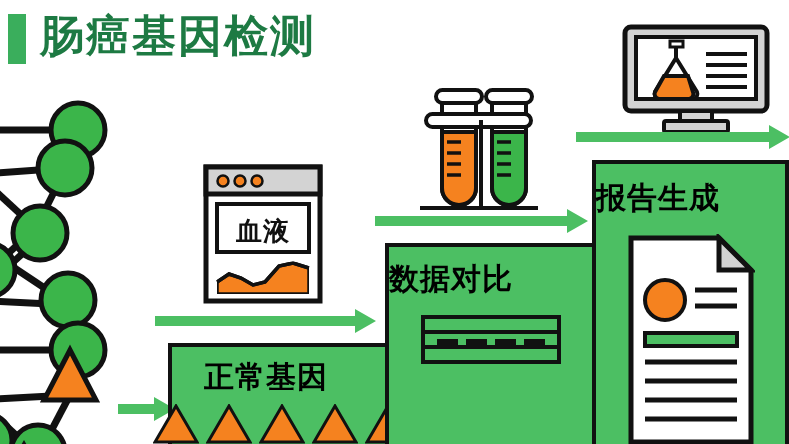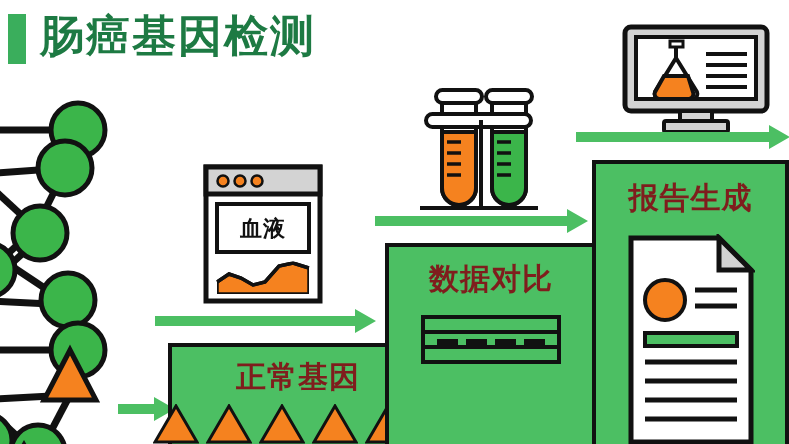--- a/index.html
+++ b/index.html
@@ -45,24 +45,24 @@
   .step-block {
     position: absolute;
     background: #4cbf63;
     border: 4px solid #111111;
     box-sizing: border-box;
   }
   .step-label {
     position: absolute;
     left: 0;
     right: 0;
-    text-align: center;
+    text-align: left;
     font-size: 30px;
     font-weight: bold;
-    color: #7f1d1d;
+    color: #000000;
     letter-spacing: 1px;
     white-space: nowrap;
   }
 
   
   #step1 { left: 168px; top: 343px; width: 228px; height: 105px; }
   #step1 .step-label { top: 10px; padding-left: 32px; }
   .tri-row {
     position: absolute;
     left: 0; right: 0;
@@ -148,21 +148,21 @@
     top: 164px;
     width: 120px;
     height: 140px;
   }
   #blood-window svg { display: block; }
   .bw-label {
     position: absolute;
     left: 0; right: 0;
     top: 50px;
     text-align: center;
-    font-size: 22px;
+    font-size: 26px;
     font-weight: bold;
     color: #111111;
     letter-spacing: 1px;
   }
 
   
   #tubes {
     position: absolute;
     left: 408px;
     top: 80px;

